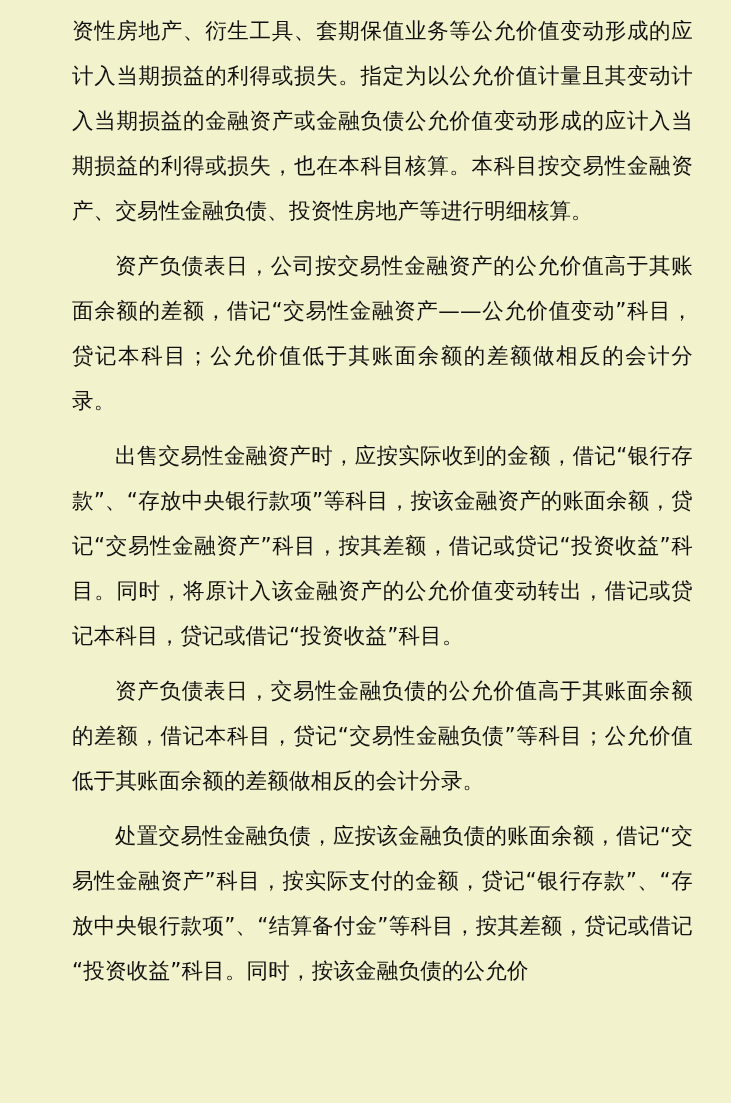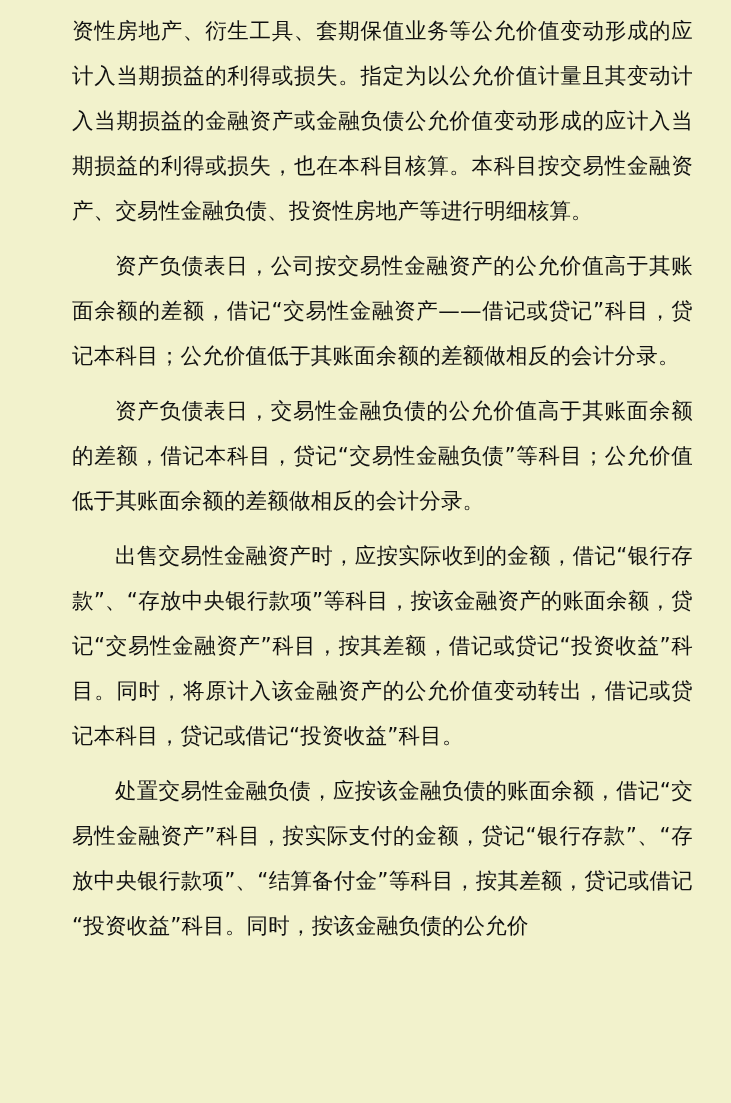--- a/index.html
+++ b/index.html
@@ -39,18 +39,18 @@
   .para:last-child {
     margin-bottom: 0;
   }
 </style>
 </head>
 <body>
 
 <div class="page">
   <div class="doc-body">
     <p class="para">资性房地产、衍生工具、套期保值业务等公允价值变动形成的应计入当期损益的利得或损失。指定为以公允价值计量且其变动计入当期损益的金融资产或金融负债公允价值变动形成的应计入当期损益的利得或损失，也在本科目核算。本科目按交易性金融资产、交易性金融负债、投资性房地产等进行明细核算。</p>
-    <p class="para indent">资产负债表日，公司按交易性金融资产的公允价值高于其账面余额的差额，借记“交易性金融资产——借记或贷记”科目，贷记本科目；公允价值低于其账面余额的差额做相反的会计分录。</p>
+    <p class="para indent">资产负债表日，公司按交易性金融资产的公允价值高于其账面余额的差额，借记“交易性金融资产——公允价值变动”科目，贷记本科目；公允价值低于其账面余额的差额做相反的会计分录。</p>
+    <p class="para indent">出售交易性金融资产时，应按实际收到的金额，借记“银行存款”、“存放中央银行款项”等科目，按该金融资产的账面余额，贷记“交易性金融资产”科目，按其差额，借记或贷记“投资收益”科目。同时，将原计入该金融资产的公允价值变动转出，借记或贷记本科目，贷记或借记“投资收益”科目。</p>
     <p class="para indent">资产负债表日，交易性金融负债的公允价值高于其账面余额的差额，借记本科目，贷记“交易性金融负债”等科目；公允价值低于其账面余额的差额做相反的会计分录。</p>
-    <p class="para indent">出售交易性金融资产时，应按实际收到的金额，借记“银行存款”、“存放中央银行款项”等科目，按该金融资产的账面余额，贷记“交易性金融资产”科目，按其差额，借记或贷记“投资收益”科目。同时，将原计入该金融资产的公允价值变动转出，借记或贷记本科目，贷记或借记“投资收益”科目。</p>
     <p class="para indent">处置交易性金融负债，应按该金融负债的账面余额，借记“交易性金融资产”科目，按实际支付的金额，贷记“银行存款”、“存放中央银行款项”、“结算备付金”等科目，按其差额，贷记或借记“投资收益”科目。同时，按该金融负债的公允价</p>
   </div>
 </div>
 
 </body></html>

